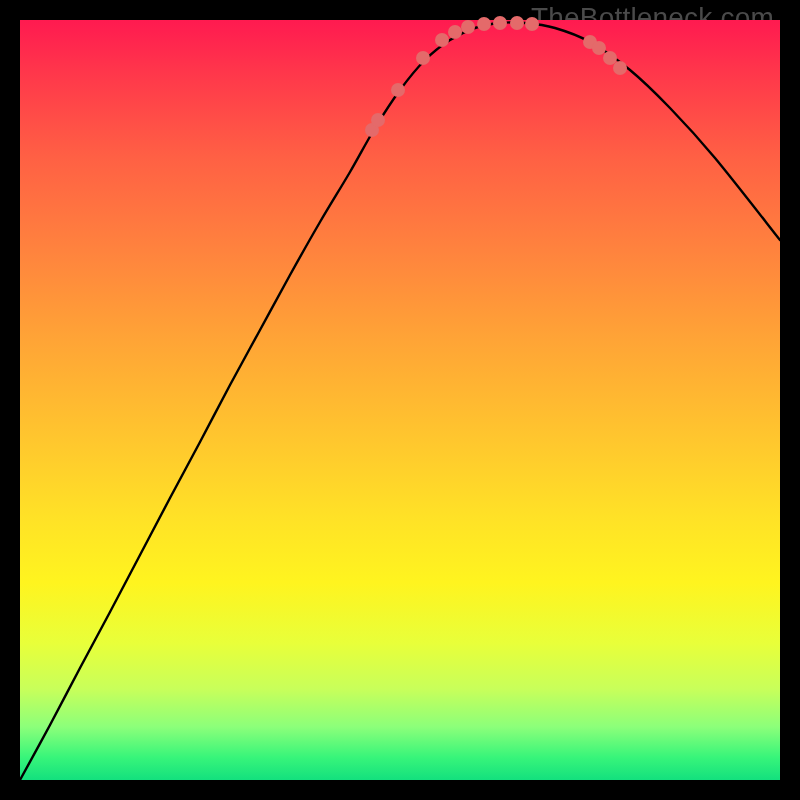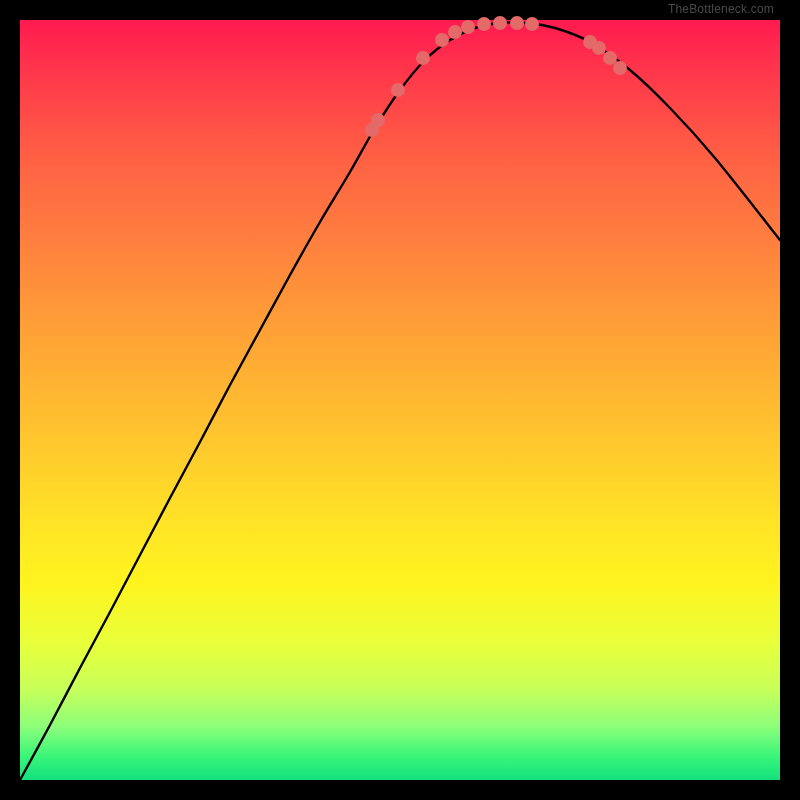--- a/index.html
+++ b/index.html
@@ -40,21 +40,21 @@
       #8cff7a 93%,
       #38f57a 97%,
       #13e07e 100%
     );
   }
   .watermark {
     position: absolute;
     right: 6px;
     top: -18px;
     color: #4a4a4a;
-    font-size: 12px;
+    font-size: 28px;
     letter-spacing: 0.2px;
     user-select: none;
   }
   svg.curve {
     position: absolute;
     left: 0;
     top: 0;
     width: 760px;
     height: 760px;
     overflow: visible;

